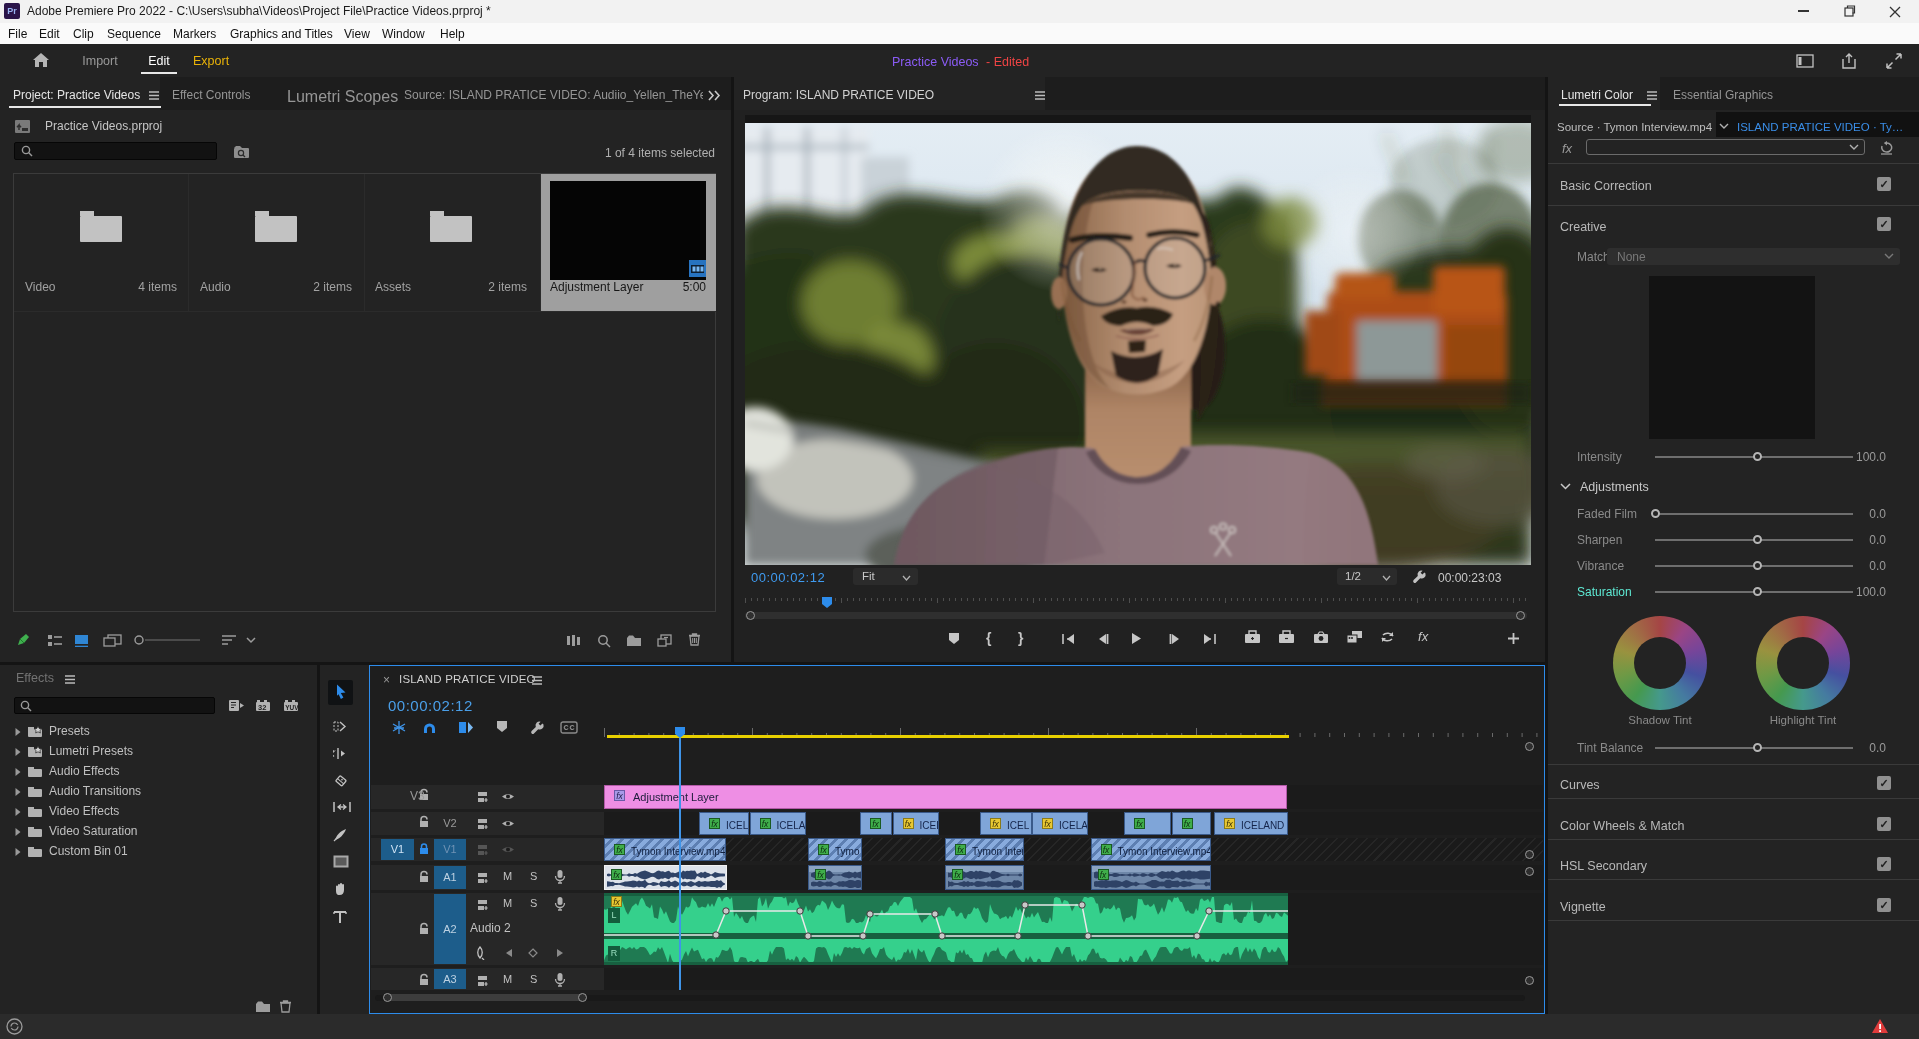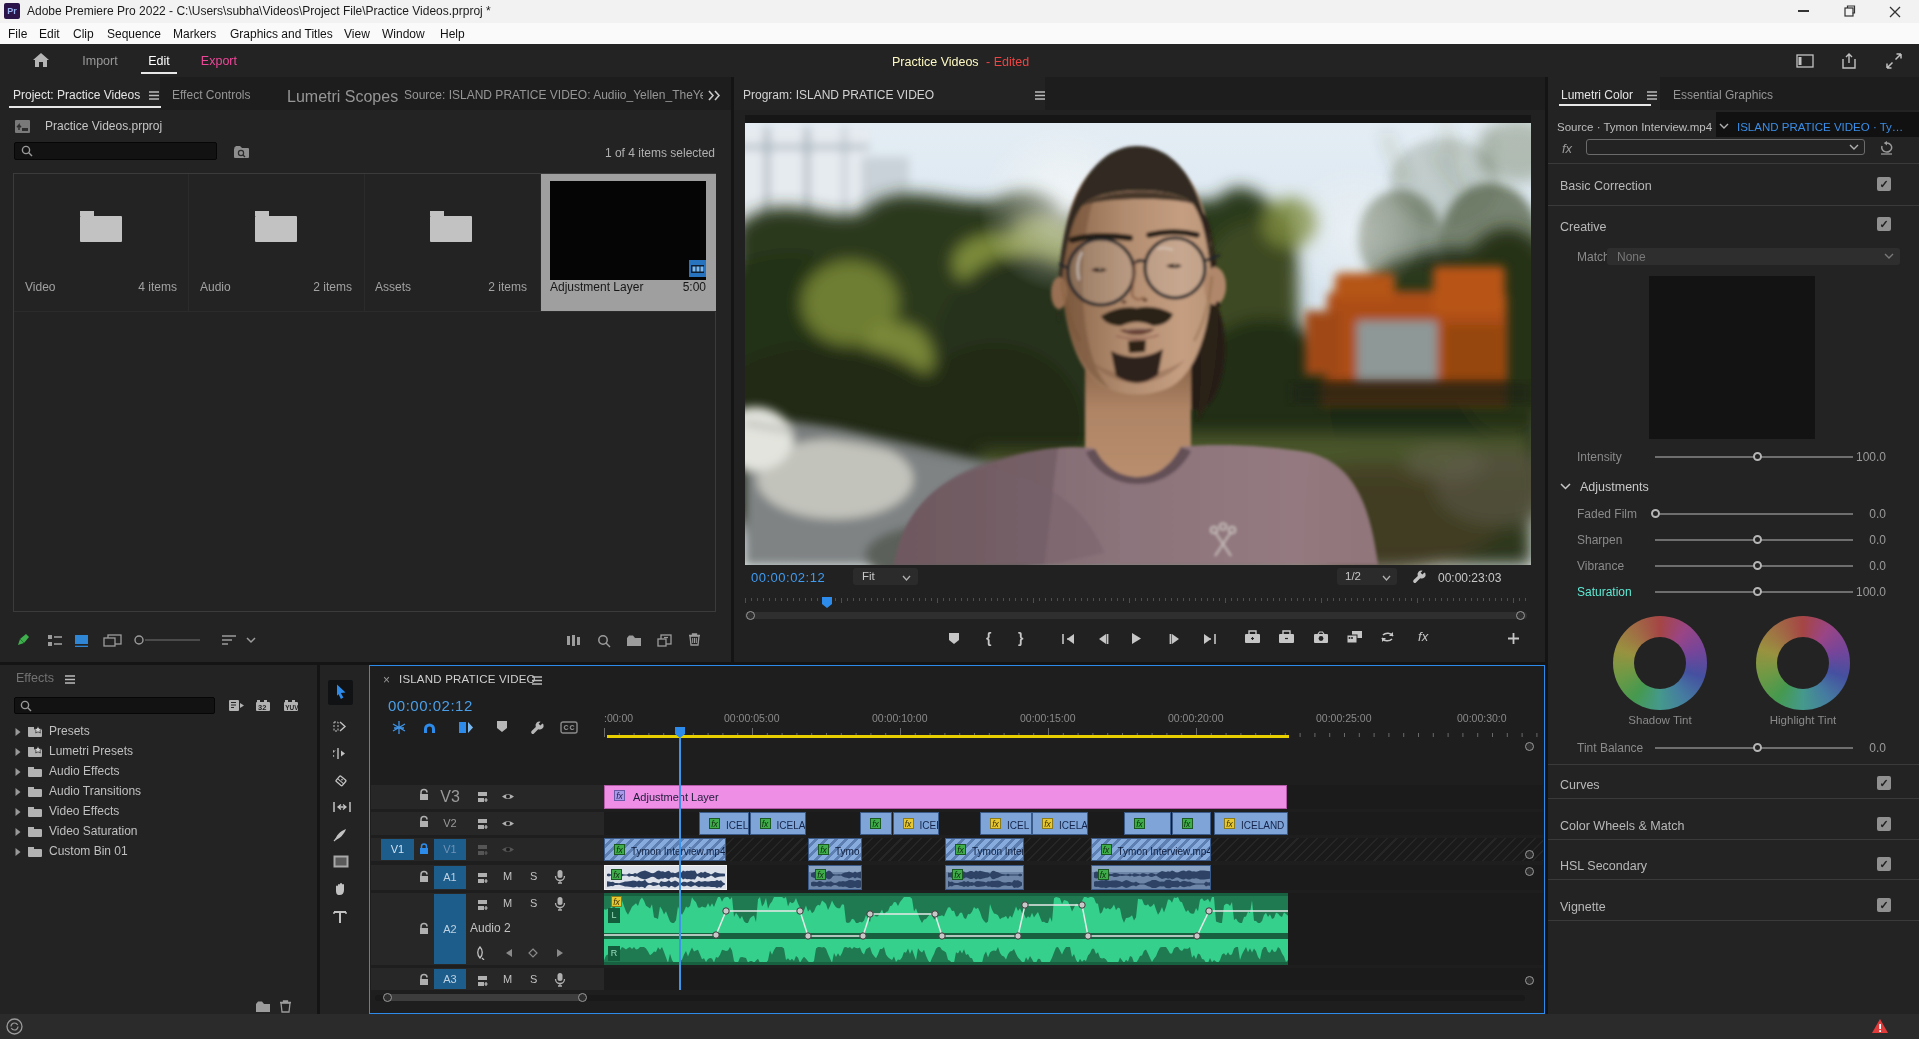--- a/index.html
+++ b/index.html
@@ -32,22 +32,22 @@
 <div class="t" style="left:344px;top:27px;color:#111;font-size:12px">View</div>
 <div class="t" style="left:382px;top:27px;color:#111;font-size:12px">Window</div>
 <div class="t" style="left:440px;top:27px;color:#111;font-size:12px">Help</div>
 <div class="a" style="left:0;top:44px;width:1919px;height:33px;background:#232323"></div>
 <svg style="left:32px;top:52px" class="a" width="18" height="16" viewBox="0 0 18 16" fill="none">
       <path d="M9 1L1 8h2v7h4v-5h4v5h4V8h2L9 1z" fill="#b5b5b5"></path>
     </svg>
 <div class="t" style="left:78px;top:54px;width:44px;text-align:center;color:#999;font-size:12.5px">Import</div>
 <div class="t" style="left:141px;top:54px;width:36px;text-align:center;color:#fff;font-size:12.5px">Edit</div>
 <div class="a" style="left:141px;top:72px;width:36px;height:2px;background:#e8e8e8"></div>
-<div class="t" style="left:193px;top:54px;width:44px;text-align:right;color:#ec4899;font-size:12.5px">Export</div>
-<div class="t" style="left:892px;top:55px;color:#fef9c3;font-size:12.5px">Practice Videos</div>
+<div class="t" style="left:193px;top:54px;width:44px;text-align:left;color:#eab308;font-size:12.5px">Export</div>
+<div class="t" style="left:892px;top:55px;color:#8b5cf6;font-size:12.5px">Practice Videos</div>
 <div class="t" style="left:986px;top:55px;color:#ef4444;font-size:12.5px">- Edited</div>
 <svg style="left:1796px;top:54px" class="a" width="18" height="14" viewBox="0 0 18 14" fill="none">
       <rect x="1" y="1" width="16" height="12" stroke="#c2c2c2" stroke-width="1.3"></rect>
       <rect x="2.5" y="3" width="3" height="8" fill="#c2c2c2"></rect>
     </svg>
 <svg style="left:1841px;top:53px" class="a" width="16" height="16" viewBox="0 0 16 16" fill="none">
       <path d="M2 6v9h12V6" stroke="#c2c2c2" stroke-width="1.4"></path>
       <path d="M8 10V1M5 4l3-3 3 3" stroke="#c2c2c2" stroke-width="1.4"></path>
     </svg>
 <svg style="left:1886px;top:53px" class="a" width="16" height="16" viewBox="0 0 16 16" fill="none">
@@ -807,29 +807,20 @@
       <path d="M1 1h10v7l-5 4-5-4z" fill="#b8b8b8"></path>
     </svg>
 <svg style="left:530px;top:720px" class="a" width="15" height="15" viewBox="0 0 15 15" fill="none">
       <path d="M13.5 4.5a4 4 0 01-5.3 4.8L4 13.5a1.7 1.7 0 01-2.4-2.4L5.8 7A4 4 0 0110.6 1.7L8.6 3.7l1.8 1.8 2-2a4 4 0 011.1 1z" fill="#b8b8b8"></path>
     </svg>
 <svg style="left:560px;top:721px" class="a" width="18" height="13" viewBox="0 0 18 13" fill="none">
       <rect x="1" y="1" width="16" height="11" rx="2" stroke="#8a8a8a" stroke-width="1.4"></rect>
       <path d="M8 5.5a2 2 0 10 0 2M14 5.5a2 2 0 10 0 2" stroke="#8a8a8a" stroke-width="1.2" fill="none"></path>
     </svg>
 <div class="a" style="left:604px;top:710px;width:939px;height:28px;background:#1e1e1e"></div>
-<div class="a" style="left:604px;top:712px;width:939px;height:12px;color:#8a8a8a;font-size:10.5px">
-      <span style="position:absolute;left:0;top:0">:00:00</span>
-      <span style="position:absolute;left:120px;top:0">00:00:05:00</span>
-      <span style="position:absolute;left:268px;top:0">00:00:10:00</span>
-      <span style="position:absolute;left:416px;top:0">00:00:15:00</span>
-      <span style="position:absolute;left:564px;top:0">00:00:20:00</span>
-      <span style="position:absolute;left:712px;top:0">00:00:25:00</span>
-      <span style="position:absolute;left:853px;top:0">00:00:30:0</span>
-    </div>
 <svg style="left:604px;top:724px" class="a" width="939" height="14" viewBox="0 0 939 14" fill="none">
       <rect x="0.0" y="4" width="1" height="9" fill="#6a6a6a"></rect>
       <rect x="14.8" y="9" width="1" height="4" fill="#6a6a6a"></rect>
       <rect x="29.6" y="9" width="1" height="4" fill="#6a6a6a"></rect>
       <rect x="44.4" y="9" width="1" height="4" fill="#6a6a6a"></rect>
       <rect x="59.2" y="9" width="1" height="4" fill="#6a6a6a"></rect>
       <rect x="74.0" y="9" width="1" height="4" fill="#6a6a6a"></rect>
       <rect x="88.8" y="9" width="1" height="4" fill="#6a6a6a"></rect>
       <rect x="103.6" y="9" width="1" height="4" fill="#6a6a6a"></rect>
       <rect x="118.4" y="9" width="1" height="4" fill="#6a6a6a"></rect>
@@ -902,21 +893,21 @@
 <div class="a" style="left:604px;top:785px;width:939px;height:24px;background:#1b1b1b"></div>
 <div class="a" style="left:604px;top:812px;width:939px;height:23px;background:#1b1b1b"></div>
 <div class="a" style="left:604px;top:838px;width:939px;height:23px;background:#1b1b1b"></div>
 <div class="a" style="left:604px;top:865px;width:939px;height:25px;background:#1b1b1b"></div>
 <div class="a" style="left:604px;top:893px;width:939px;height:72px;background:#1b1b1b"></div>
 <div class="a" style="left:604px;top:968px;width:939px;height:22px;background:#1b1b1b"></div>
 <svg style="left:418px;top:788px" class="a" width="12" height="15" viewBox="0 0 12 15" fill="none">
       <path d="M3 6V4.5A3 3 0 019 4.5" stroke="#b0b0b0" stroke-width="1.5" fill="none"></path>
       <rect x="2" y="6" width="8" height="6" fill="#b0b0b0"></rect>
     </svg>
-<div class="a" style="left:434px;top:785px;width:32px;height:23px;color:#9a9a9a;font-size:16px;text-align:center;line-height:23px">V3</div>
+<div class="a" style="left:410px;top:785px;width:32px;height:23px;color:#9a9a9a;font-size:12px;line-height:23px">V3</div>
 <svg style="left:477px;top:791px" class="a" width="12" height="12" viewBox="0 0 12 12" fill="none">
       <rect x="1" y="1" width="9" height="4" fill="#b0b0b0"></rect>
       <rect x="1" y="7" width="6" height="4" fill="#b0b0b0"></rect>
       <path d="M9 7v4M7.5 9h3" stroke="#b0b0b0" stroke-width="1.3"></path>
     </svg>
 <svg style="left:501px;top:790px" class="a" width="14" height="13" viewBox="0 0 14 13" fill="none">
       <path d="M1 6.5Q7 1.5 13 6.5Q7 11.5 1 6.5z" fill="#b0b0b0"></path>
       <circle cx="7" cy="6.5" r="2" fill="#1b1b1b"></circle>
     </svg>
 <svg style="left:418px;top:815px" class="a" width="12" height="15" viewBox="0 0 12 15" fill="none">

